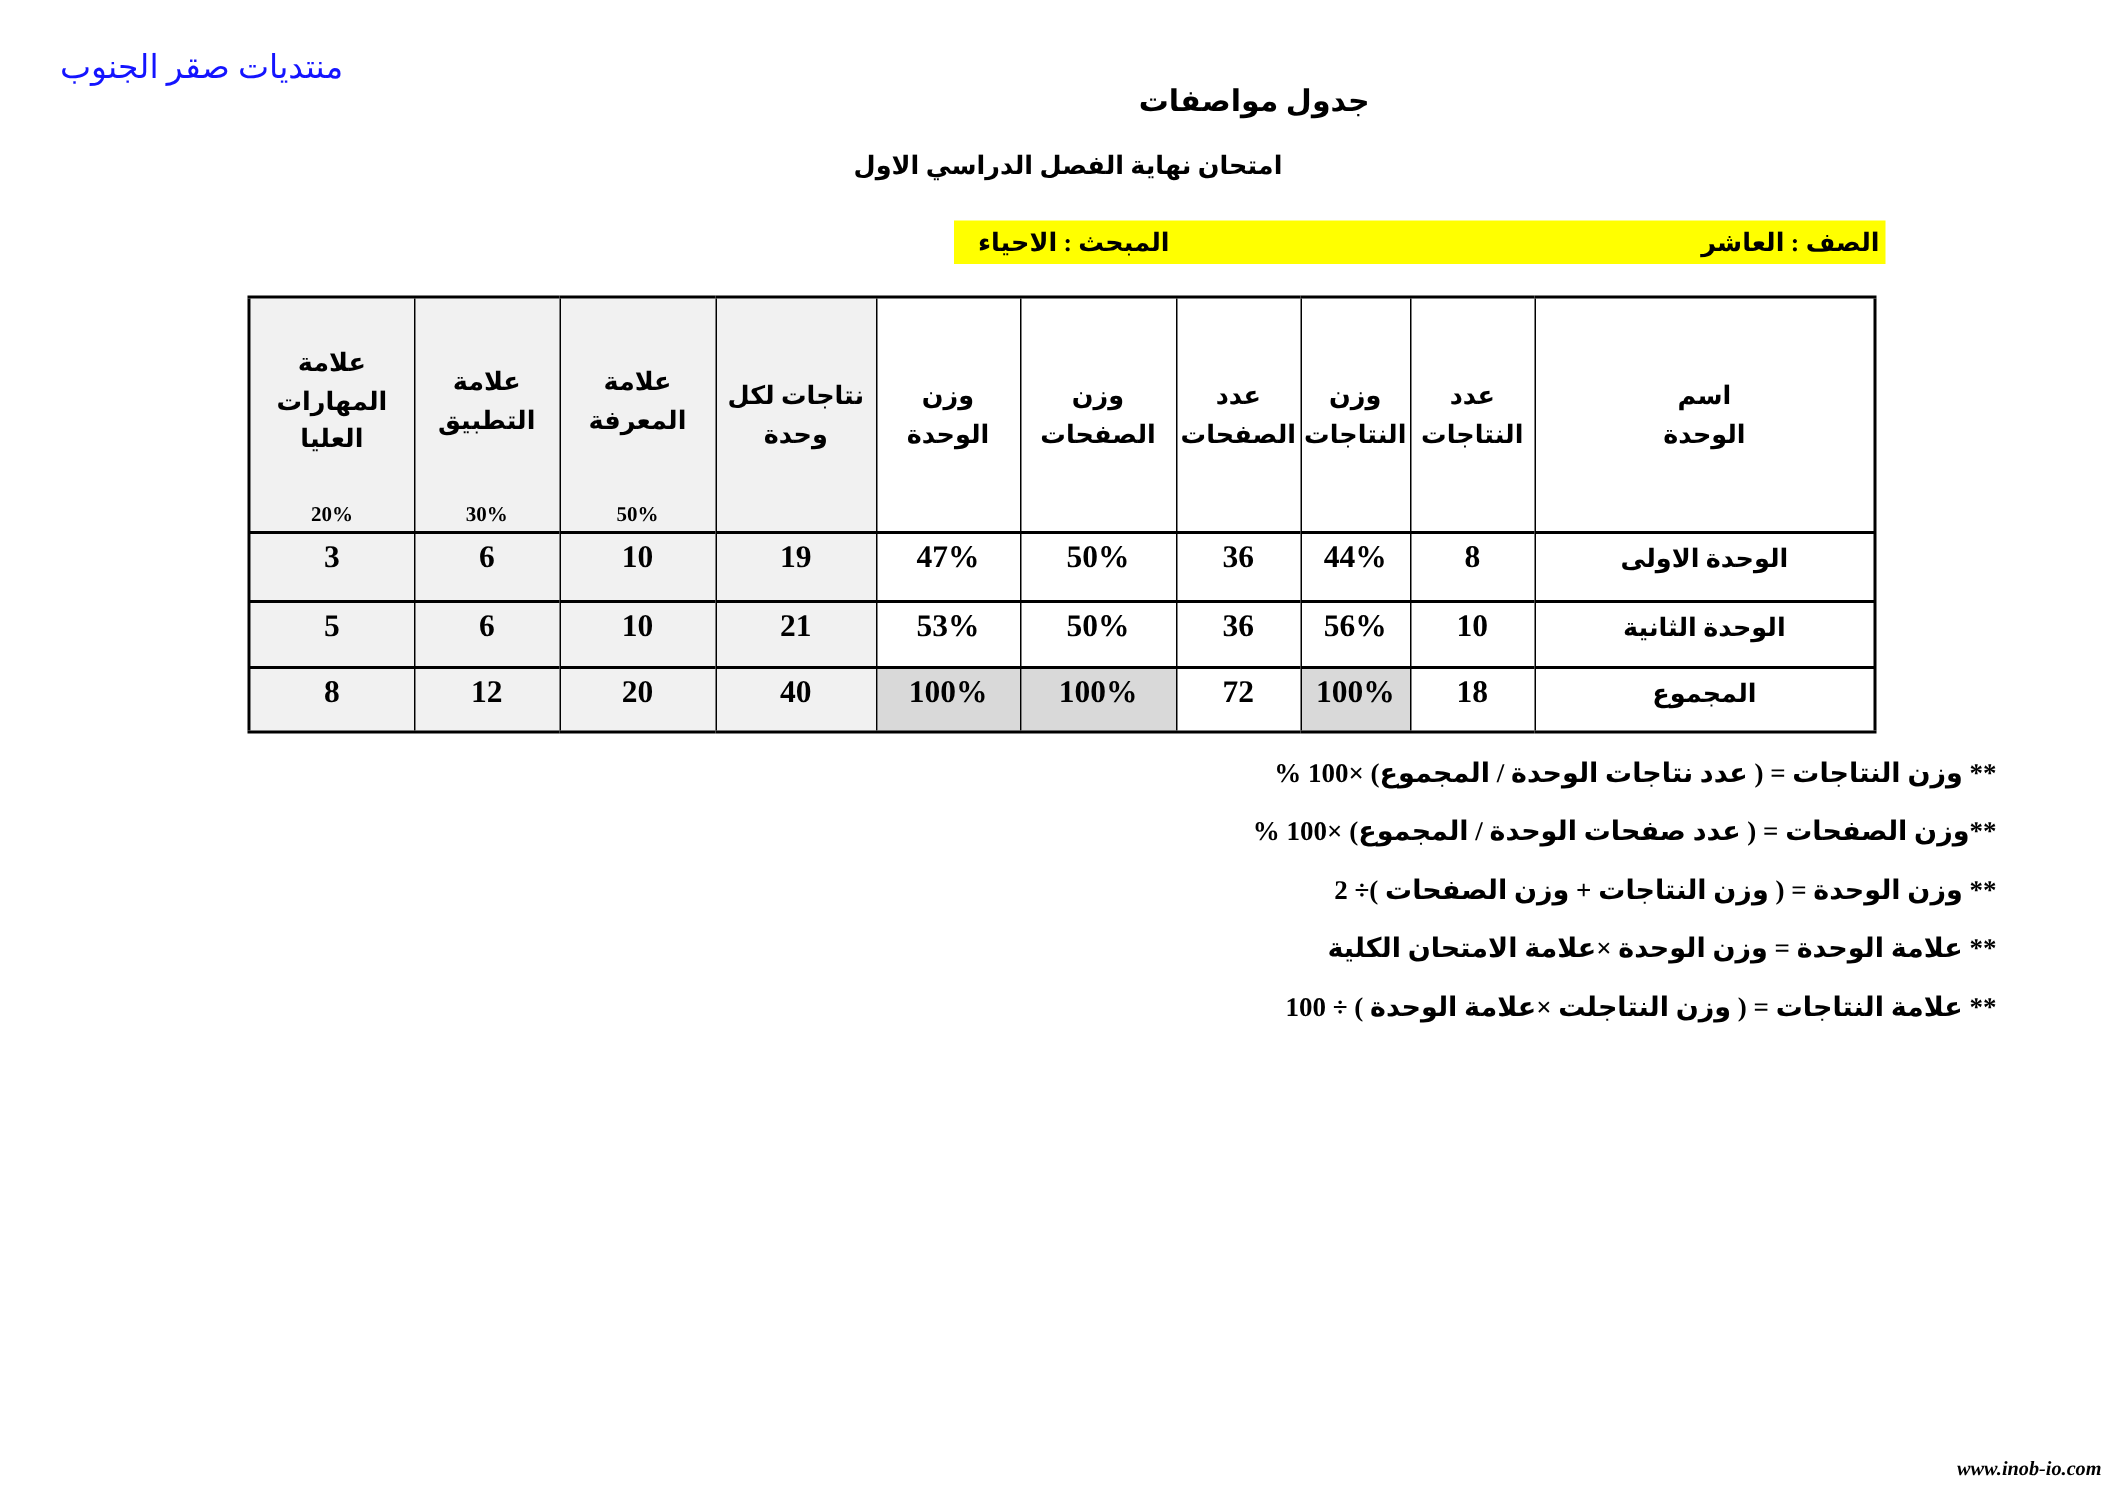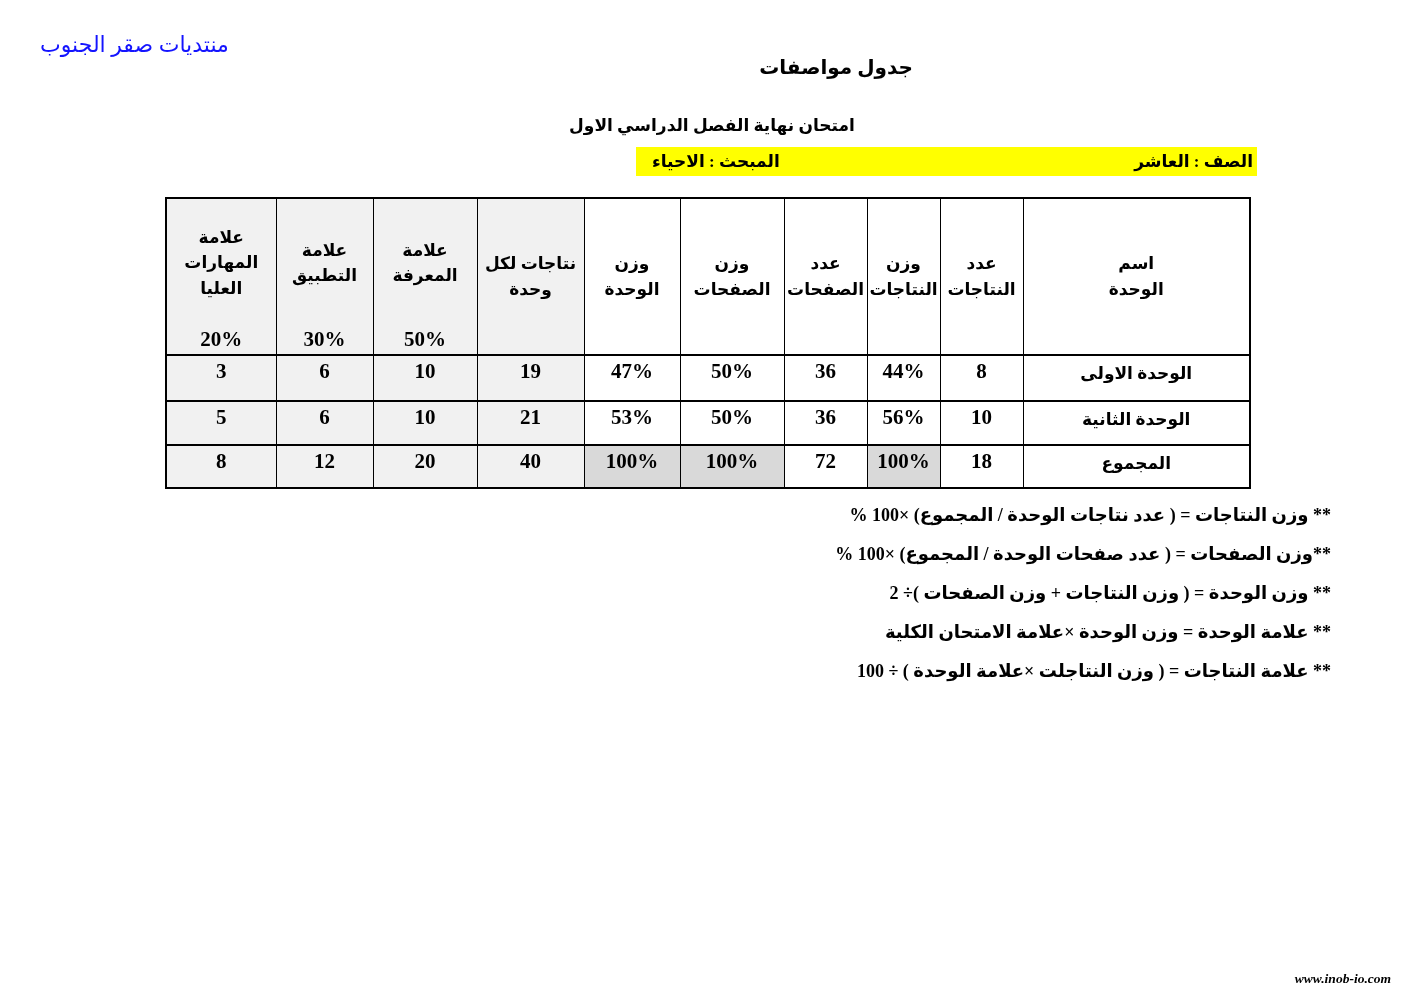--- a/index.html
+++ b/index.html
@@ -22,21 +22,21 @@
     position:absolute;left:40px;top:32px;
     font-size:22px;color:var(--watermark-blue);
     direction:rtl;white-space:nowrap;
     font-family:"Liberation Serif","DejaVu Sans",serif;
   }
   .doc-title{
     position:absolute;left:513px;top:55px;width:400px;
     text-align:right;font-weight:bold;font-size:20px;direction:rtl;
   }
   .doc-subtitle{
-    position:absolute;left:512px;top:115px;width:400px;
+    position:absolute;left:512px;top:101px;width:400px;
     text-align:center;font-weight:bold;font-size:17px;direction:rtl;
   }
 
   .highlight-bar{
     position:absolute;left:636px;top:147px;width:621px;height:29px;
     background:var(--highlight);
     direction:rtl;display:flex;justify-content:space-between;align-items:center;
     padding:0 4px 0 16px;
     font-weight:bold;font-size:17px;
   }
@@ -52,35 +52,35 @@
   table.spec{border:2px solid var(--border);}
   thead tr{height:157px;}
   tbody tr:nth-child(1){height:46px;}
   tbody tr:nth-child(2){height:44px;}
   tbody tr:nth-child(3){height:43px;}
   .hwrap{display:flex;flex-direction:column;height:155px;}
   .ht{
     flex:1;display:flex;align-items:center;justify-content:center;
     white-space:pre-line;font-size:17px;line-height:1.5;
   }
-  .hp{padding-bottom:2px;font-size:21px;text-align:center;}
+  .hp{padding-bottom:2px;font-size:14px;text-align:center;}
   td{vertical-align:top;padding-top:4px;}
   td.num{font-size:21px;line-height:1.1;}
   td.unit-name{font-size:17px;padding-top:7px;margin-left:39px;}
   .lt{background:var(--shade-light);}
   .dk{background:var(--shade-dark);}
 
   .notes{
     position:absolute;left:0;top:496px;width:1283px;
     direction:rtl;font-weight:bold;font-size:18px;margin-left:48px;
   }
   .note-line{height:39px;line-height:39px;white-space:nowrap;}
 
   .footer-url{
-    position:absolute;right:13px;top:971px;
+    position:absolute;right:3px;top:971px;
     font-weight:bold;font-style:italic;font-size:13.5px;
     font-family:"Liberation Serif",serif;direction:ltr;
   }
 </style>
 </head>
 <body>
 
 <div class="page">
 
   <div class="watermark">منتديات صقر الجنوب</div>

